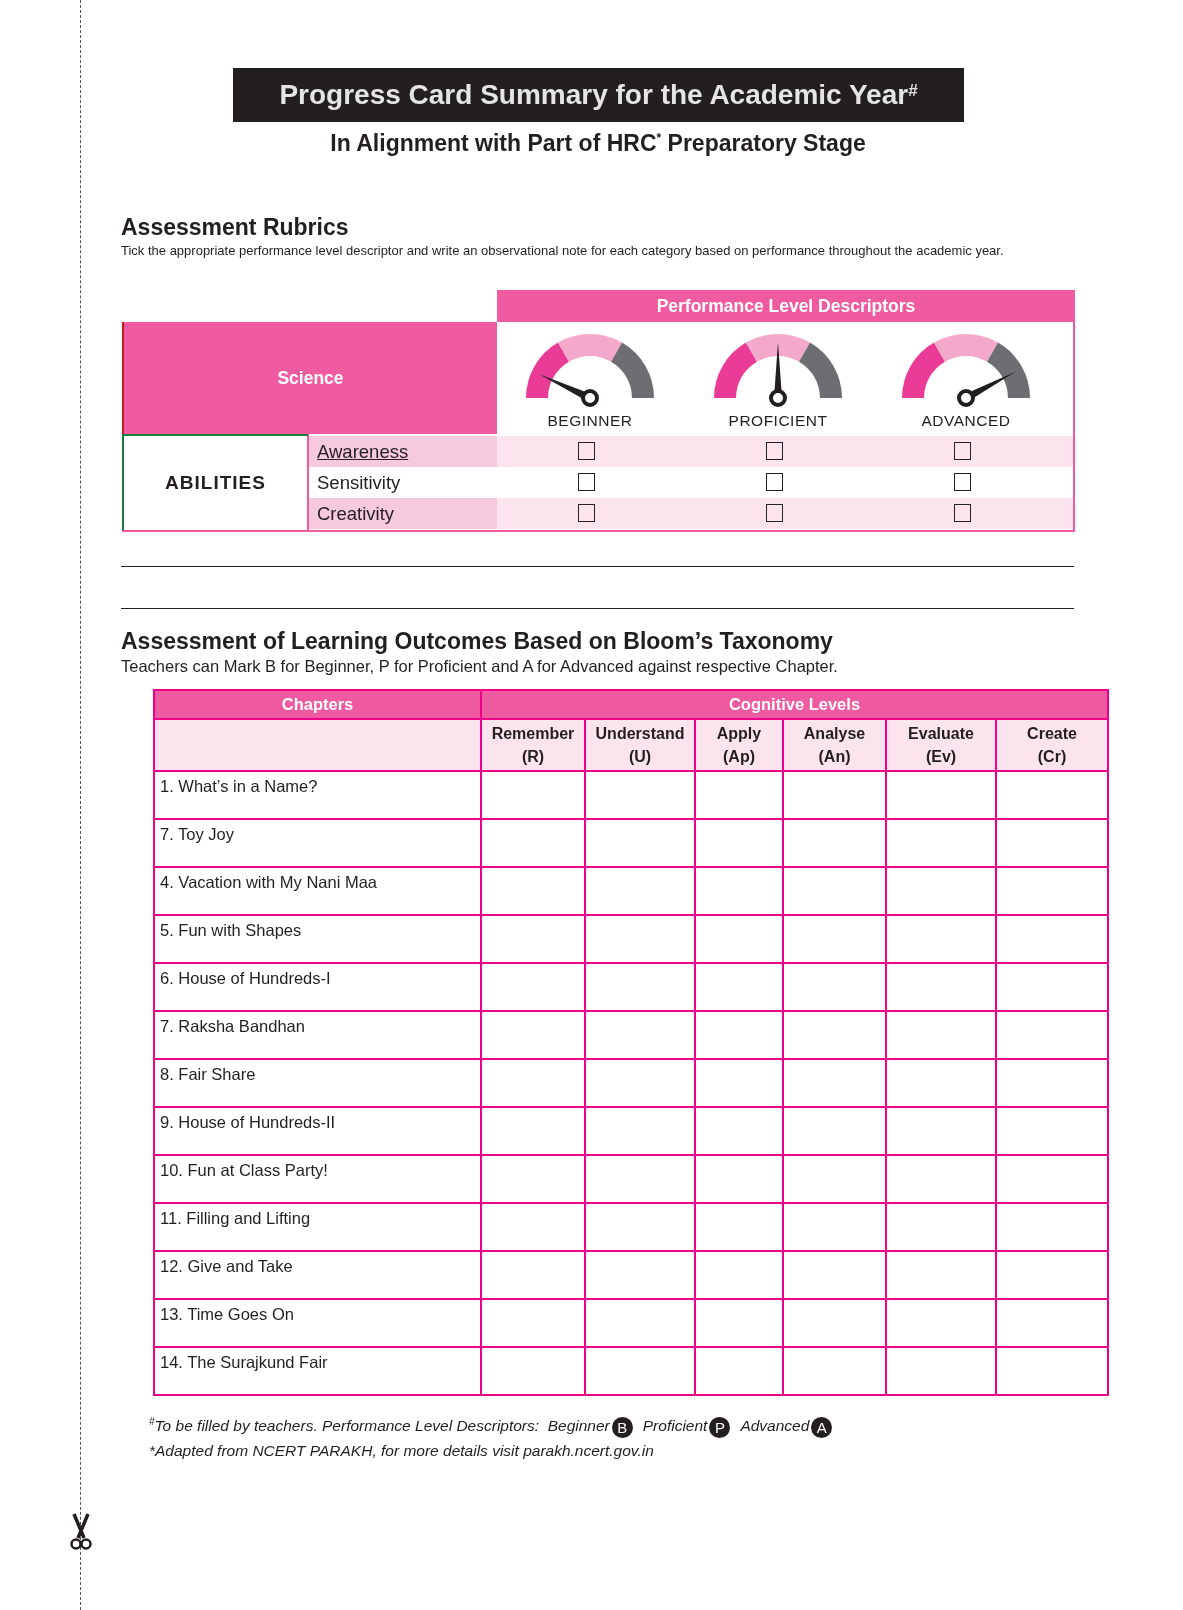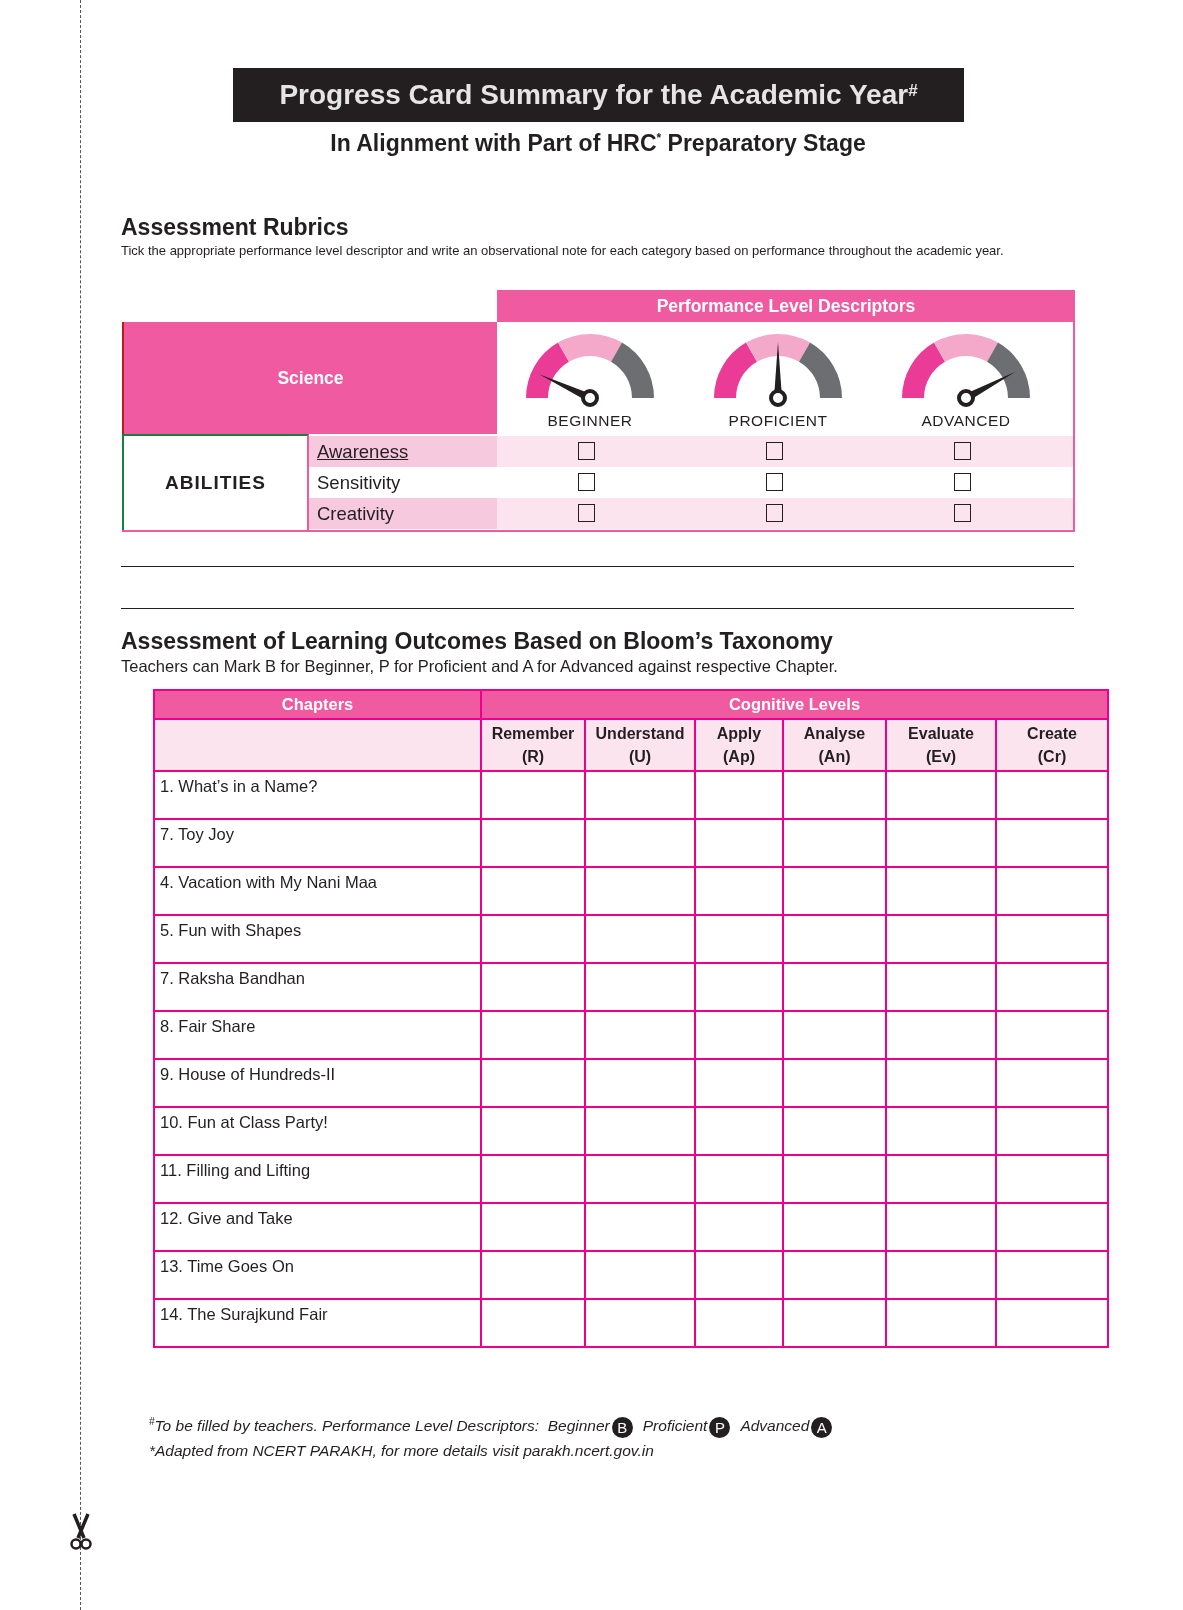--- a/index.html
+++ b/index.html
@@ -198,20 +198,29 @@
       <tr>
         <td class="ch">5. Fun with Shapes</td>
         <td></td>
         <td></td>
         <td></td>
         <td></td>
         <td></td>
         <td></td>
       </tr>
       <tr>
+        <td class="ch">6. House of Hundreds-I</td>
+        <td></td>
+        <td></td>
+        <td></td>
+        <td></td>
+        <td></td>
+        <td></td>
+      </tr>
+      <tr>
         <td class="ch">7. Raksha Bandhan</td>
         <td></td>
         <td></td>
         <td></td>
         <td></td>
         <td></td>
         <td></td>
       </tr>
       <tr>
         <td class="ch">8. Fair Share</td>

